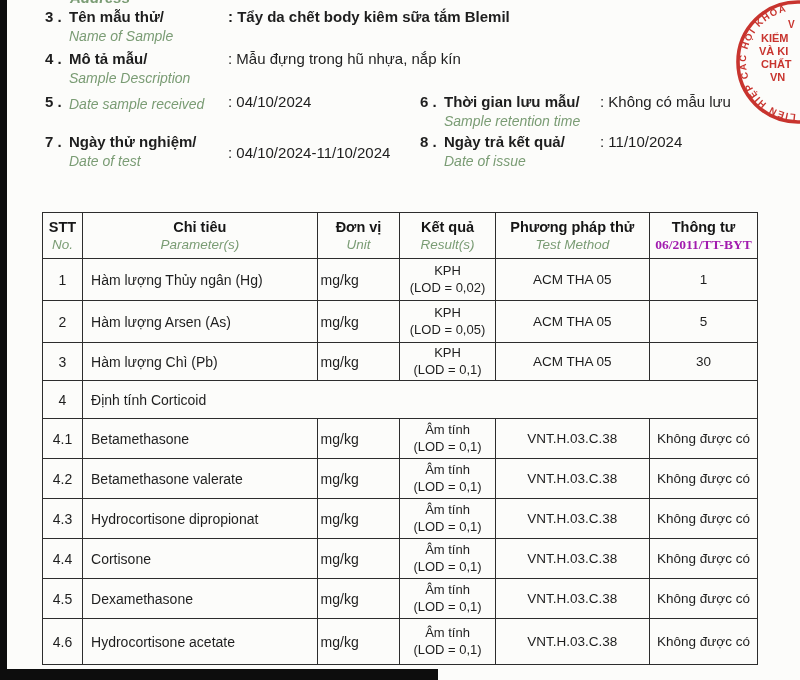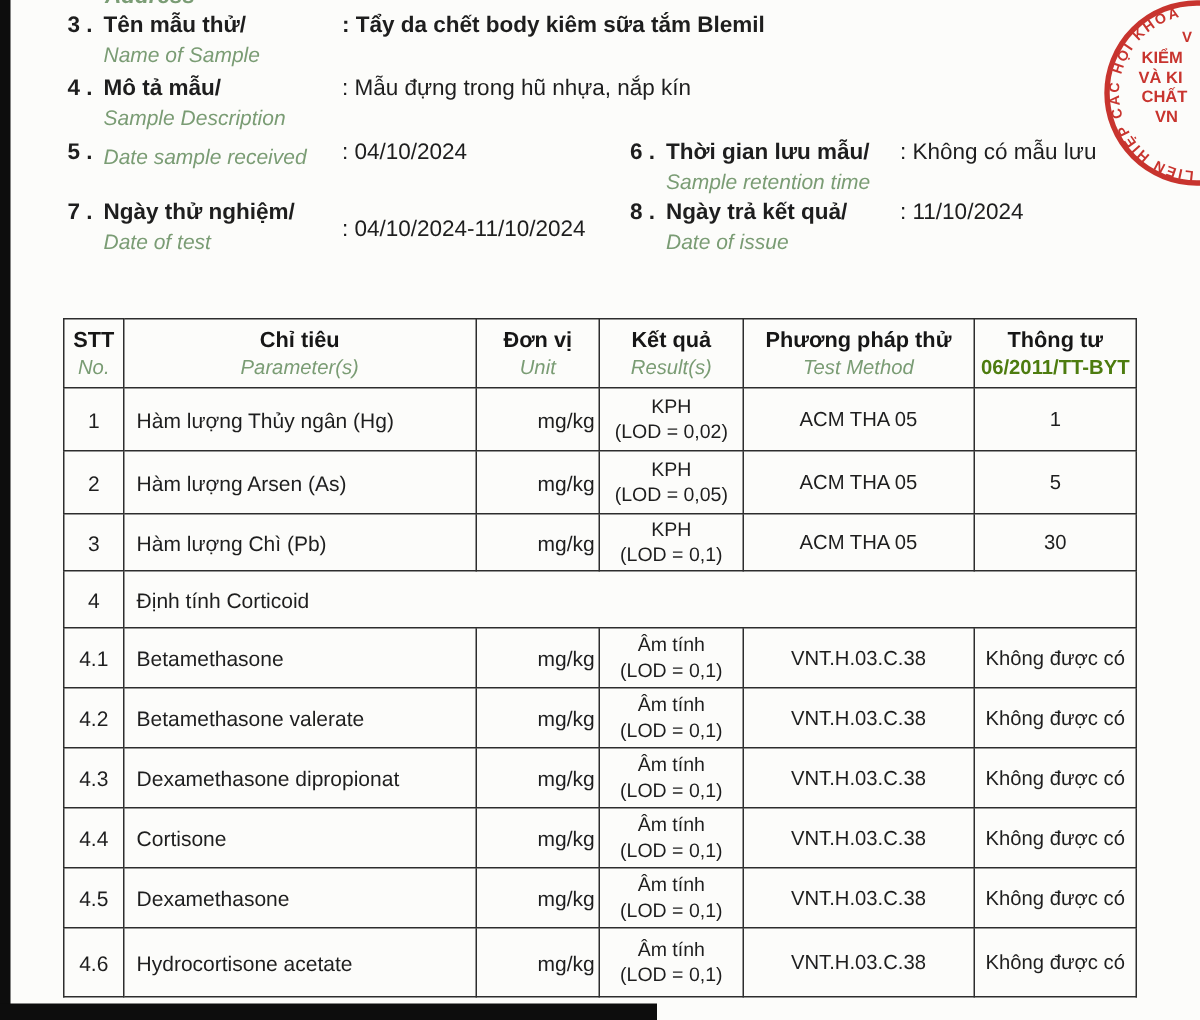--- a/index.html
+++ b/index.html
@@ -38,30 +38,30 @@
   .results col.c-stt   { width:5.6%; }
   .results col.c-param { width:32.8%; }
   .results col.c-unit  { width:11.6%; }
   .results col.c-res   { width:13.3%; }
   .results col.c-meth  { width:21.6%; }
   .results col.c-lim   { width:15.1%; }
 
   .results thead tr { height:46px; }
   .hvi { font-weight:bold; font-size:14.5px; text-align:center; color:#161616; }
   .hen { font-style:italic; font-size:13.5px; color:#7a9c74; font-weight:normal; margin-top:2px; }
-  .hen-dark { font-style:normal; color:#4d7c0f; font-weight:bold; font-size:13.5px; }
+  .hen-dark { font-style:normal; color:#a21caf; font-weight:bold; font-size:13.5px;font-family:Liberation Serif, serif; }
 
   .results tbody tr { height:40px; }
   .results tbody tr:nth-child(1), .results tbody tr:nth-child(2) { height:42px; }
   .results tbody tr:nth-child(3), .results tbody tr:nth-child(4) { height:38px; }
   .results tbody tr:nth-child(10) { height:46px; }
 
   .td-stt   { text-align:center; font-size:14px; }
   .td-param { text-align:left; font-size:14px; padding-left:8px !important; }
-  .td-unit  { text-align:right; font-size:14px; }
+  .td-unit  { text-align:left; font-size:14px; }
   .td-res   { text-align:center; font-size:13px; line-height:1.25; }
   .td-meth  { text-align:center; font-size:13.5px; }
   .td-lim   { text-align:center; font-size:13.5px; }
 
   .stamp { position:absolute; right:0; top:0; }
 </style>
 </head>
 <body>
 
 <div class="page">
@@ -217,21 +217,21 @@
           <td class="td-unit">mg/kg</td>
           <td class="td-res">
             <div>Âm tính</div>
             <div>(LOD = 0,1)</div>
           </td>
           <td class="td-meth">VNT.H.03.C.38</td>
           <td class="td-lim">Không được có</td>
         </tr>
         <tr>
           <td class="td-stt">4.3</td>
-          <td class="td-param">Dexamethasone dipropionat</td>
+          <td class="td-param">Hydrocortisone dipropionat</td>
           <td class="td-unit">mg/kg</td>
           <td class="td-res">
             <div>Âm tính</div>
             <div>(LOD = 0,1)</div>
           </td>
           <td class="td-meth">VNT.H.03.C.38</td>
           <td class="td-lim">Không được có</td>
         </tr>
         <tr>
           <td class="td-stt">4.4</td>

